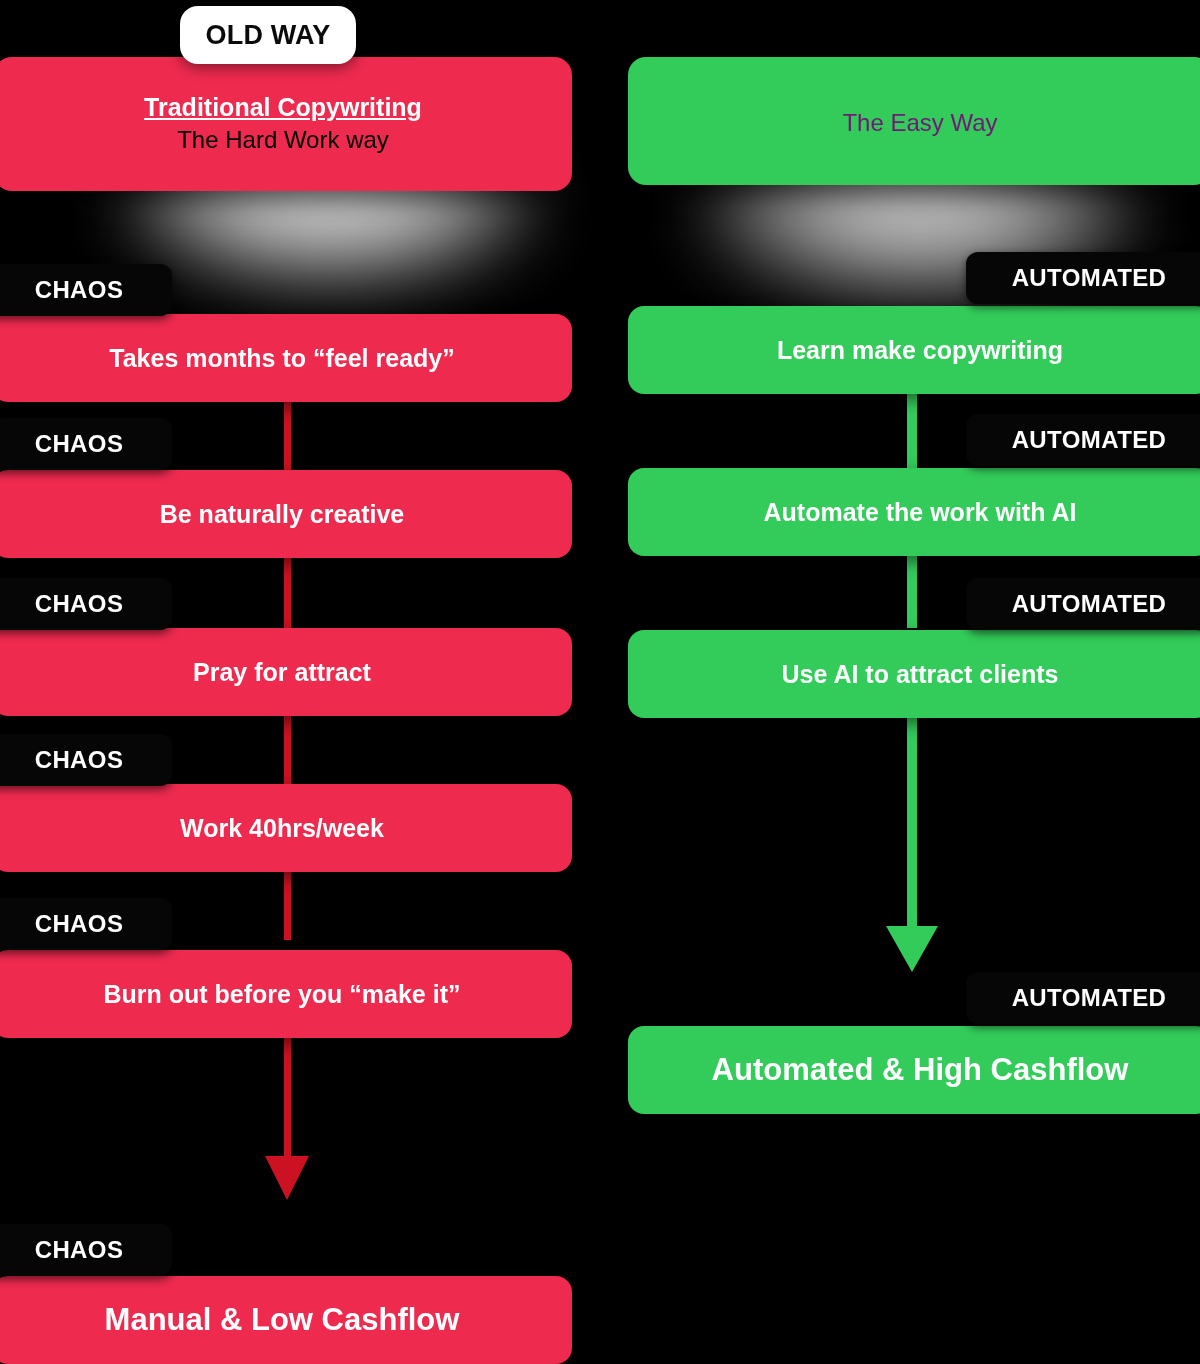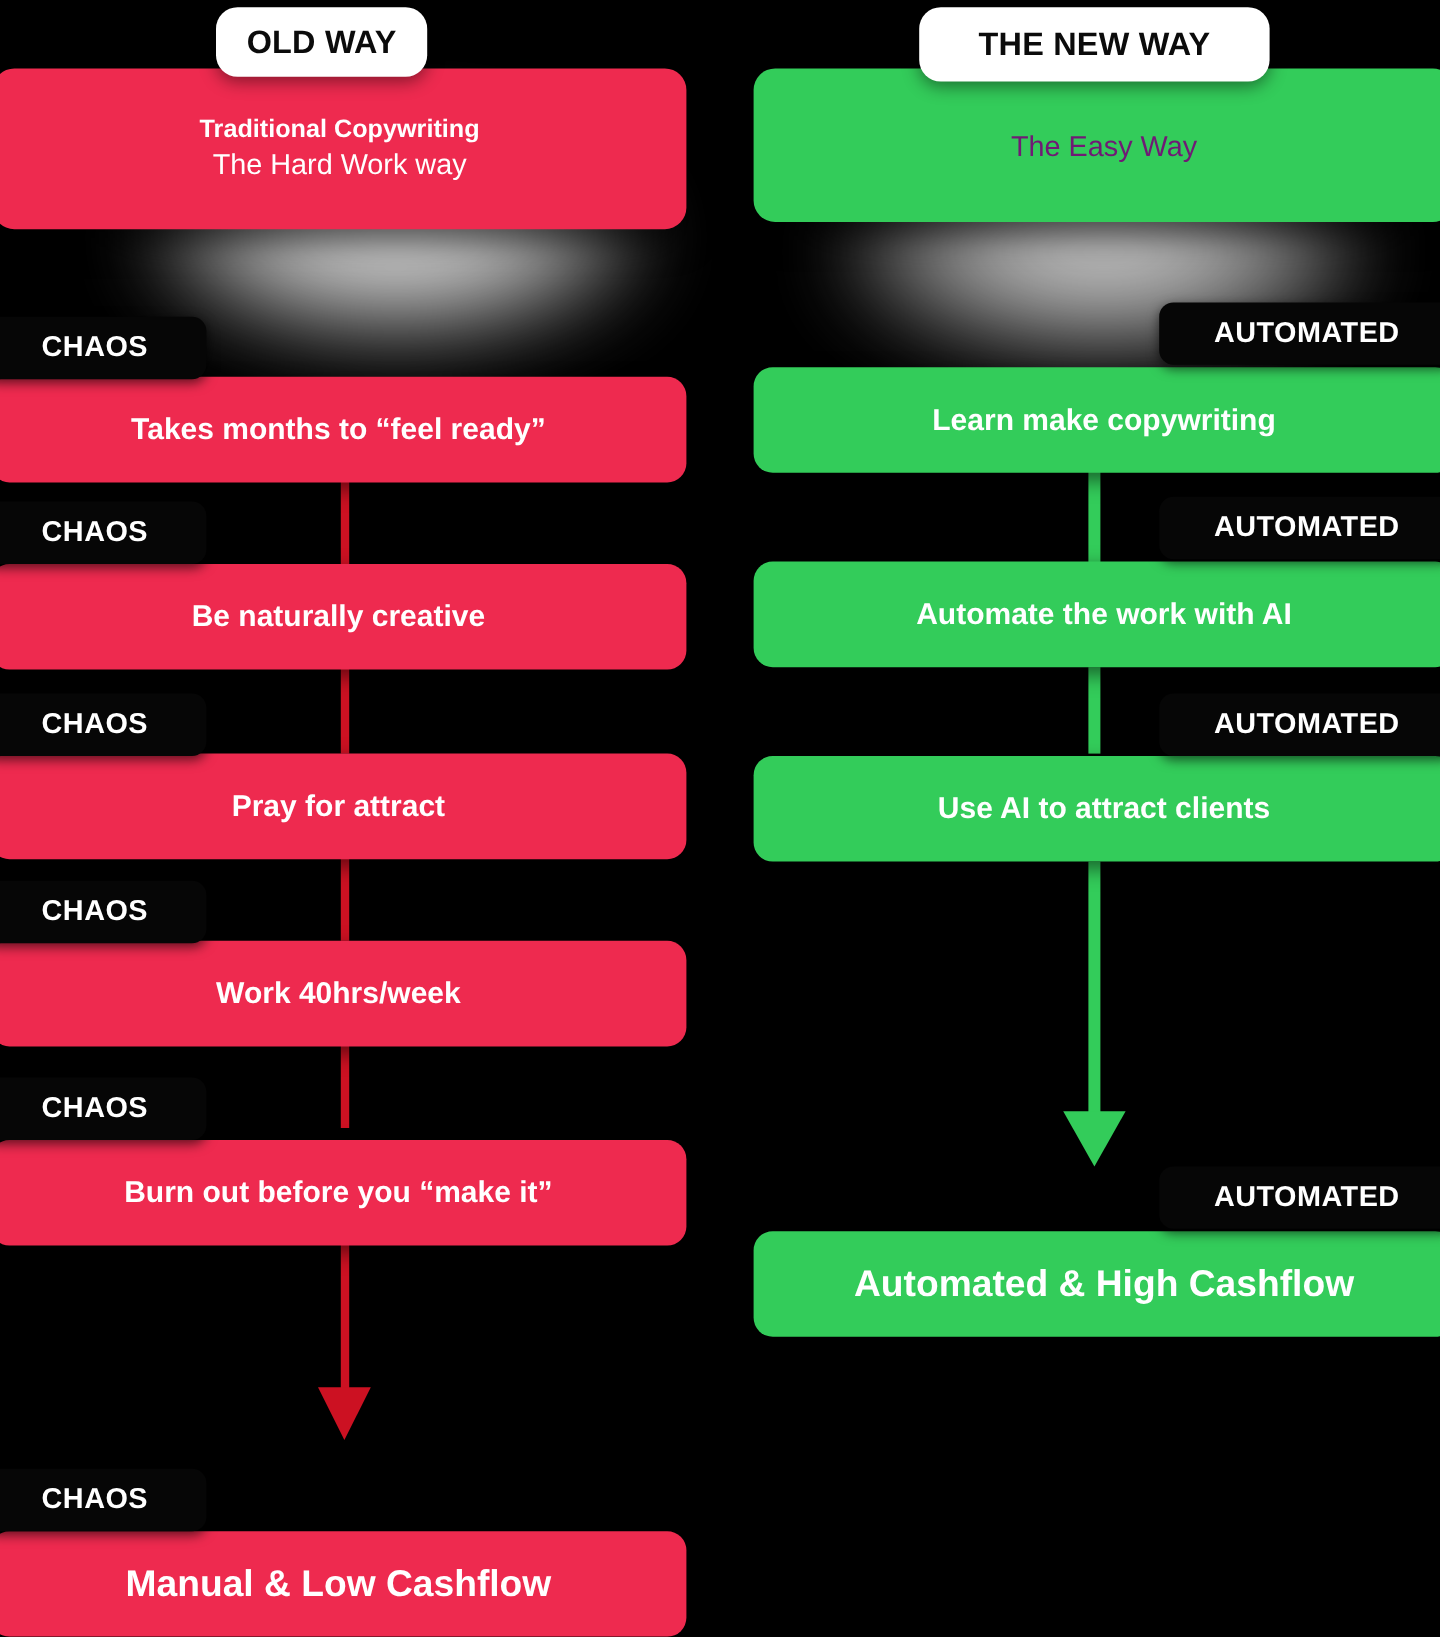--- a/index.html
+++ b/index.html
@@ -59,29 +59,30 @@
     z-index: 7;
     display: flex;
     flex-direction: column;
     align-items: center;
     justify-content: center;
     box-shadow: 0 10px 26px rgba(0,0,0,.55);
   }
   .hdr-left  { left: -6px;  top: 57px;  width: 578px; height: 134px; background: #ee2a4f; }
   .hdr-right { left: 628px; top: 57px;  width: 584px; height: 128px; background: #33cc5a; }
   .hdr-title {
-    font-size: 21px;
+    font-size: 25px;
     font-weight: 700;
     color: #ffffff;
     line-height: 1.15;
+    text-decoration: underline;
   }
   .hdr-sub {
     font-size: 24px;
     font-weight: 400;
-    color: #ffffff;
+    color: #000000;
     line-height: 1.2;
     margin-top: 4px;
   }
   .hdr-right .hdr-sub { color: #701a75; }
 
   
   .conn {
     position: absolute;
     z-index: 2;
   }
@@ -206,23 +207,20 @@
     <span class="card-label">Burn out before you “make it”</span>
   </div>
 
   <div class="badge badge-left" style="top:1224px;">
     <span>CHAOS</span>
   </div>
   <div class="card card-left card-final" style="top:1276px;height:88px;">
     <span class="card-label">Manual &amp; Low Cashflow</span>
   </div>
 
-  <div class="tab tab-right">
-    <span>THE NEW WAY</span>
-  </div>
 
   <div class="hdr hdr-right">
     <div class="hdr-sub">The Easy Way</div>
   </div>
 
   <div class="conn conn-green" style="top:390px;height:80px;"></div>
   <div class="conn conn-green" style="top:556px;height:72px;"></div>
   <div class="conn conn-green" style="top:718px;height:210px;"></div>
   <div class="arrow-head arrow-green" style="top:926px;"></div>
 

